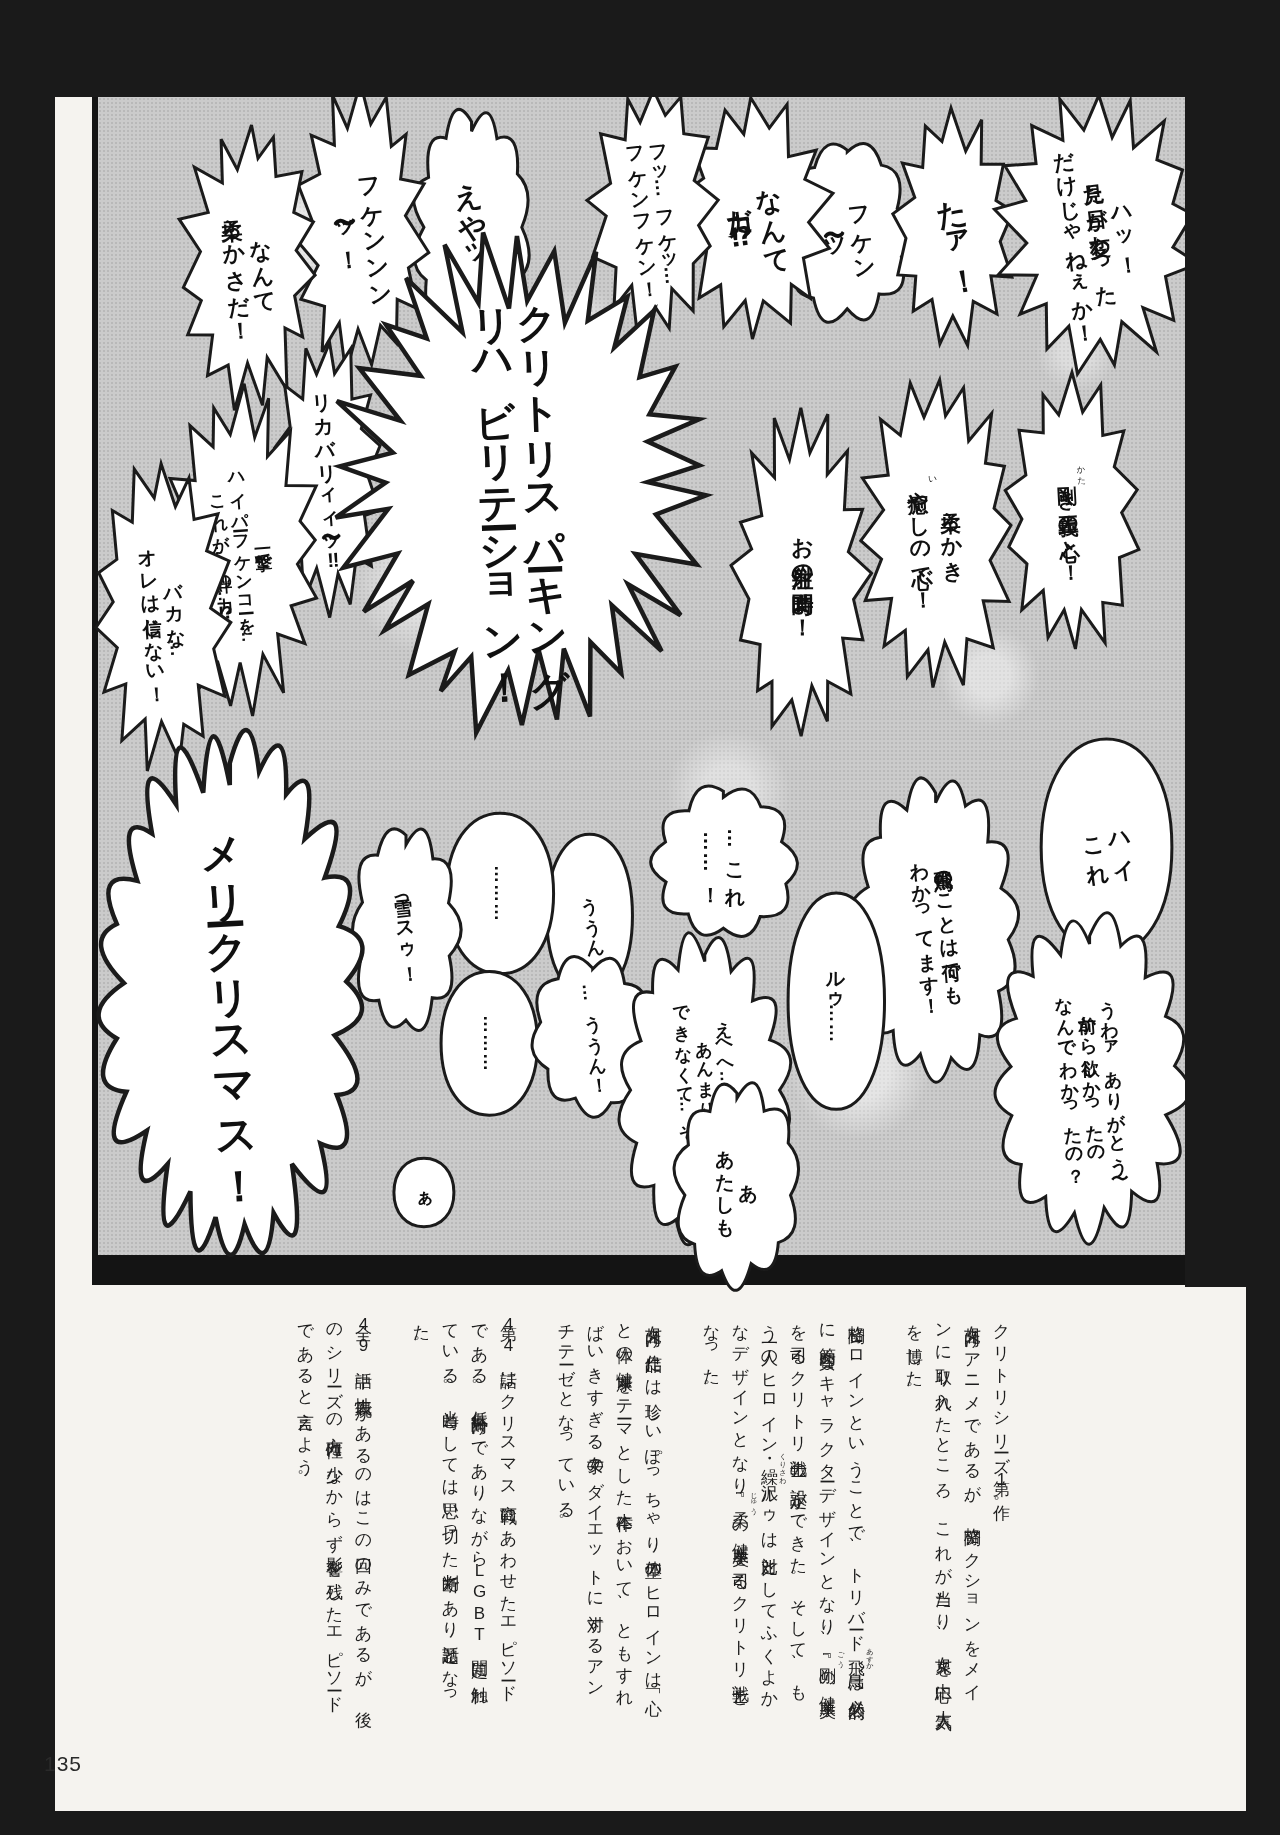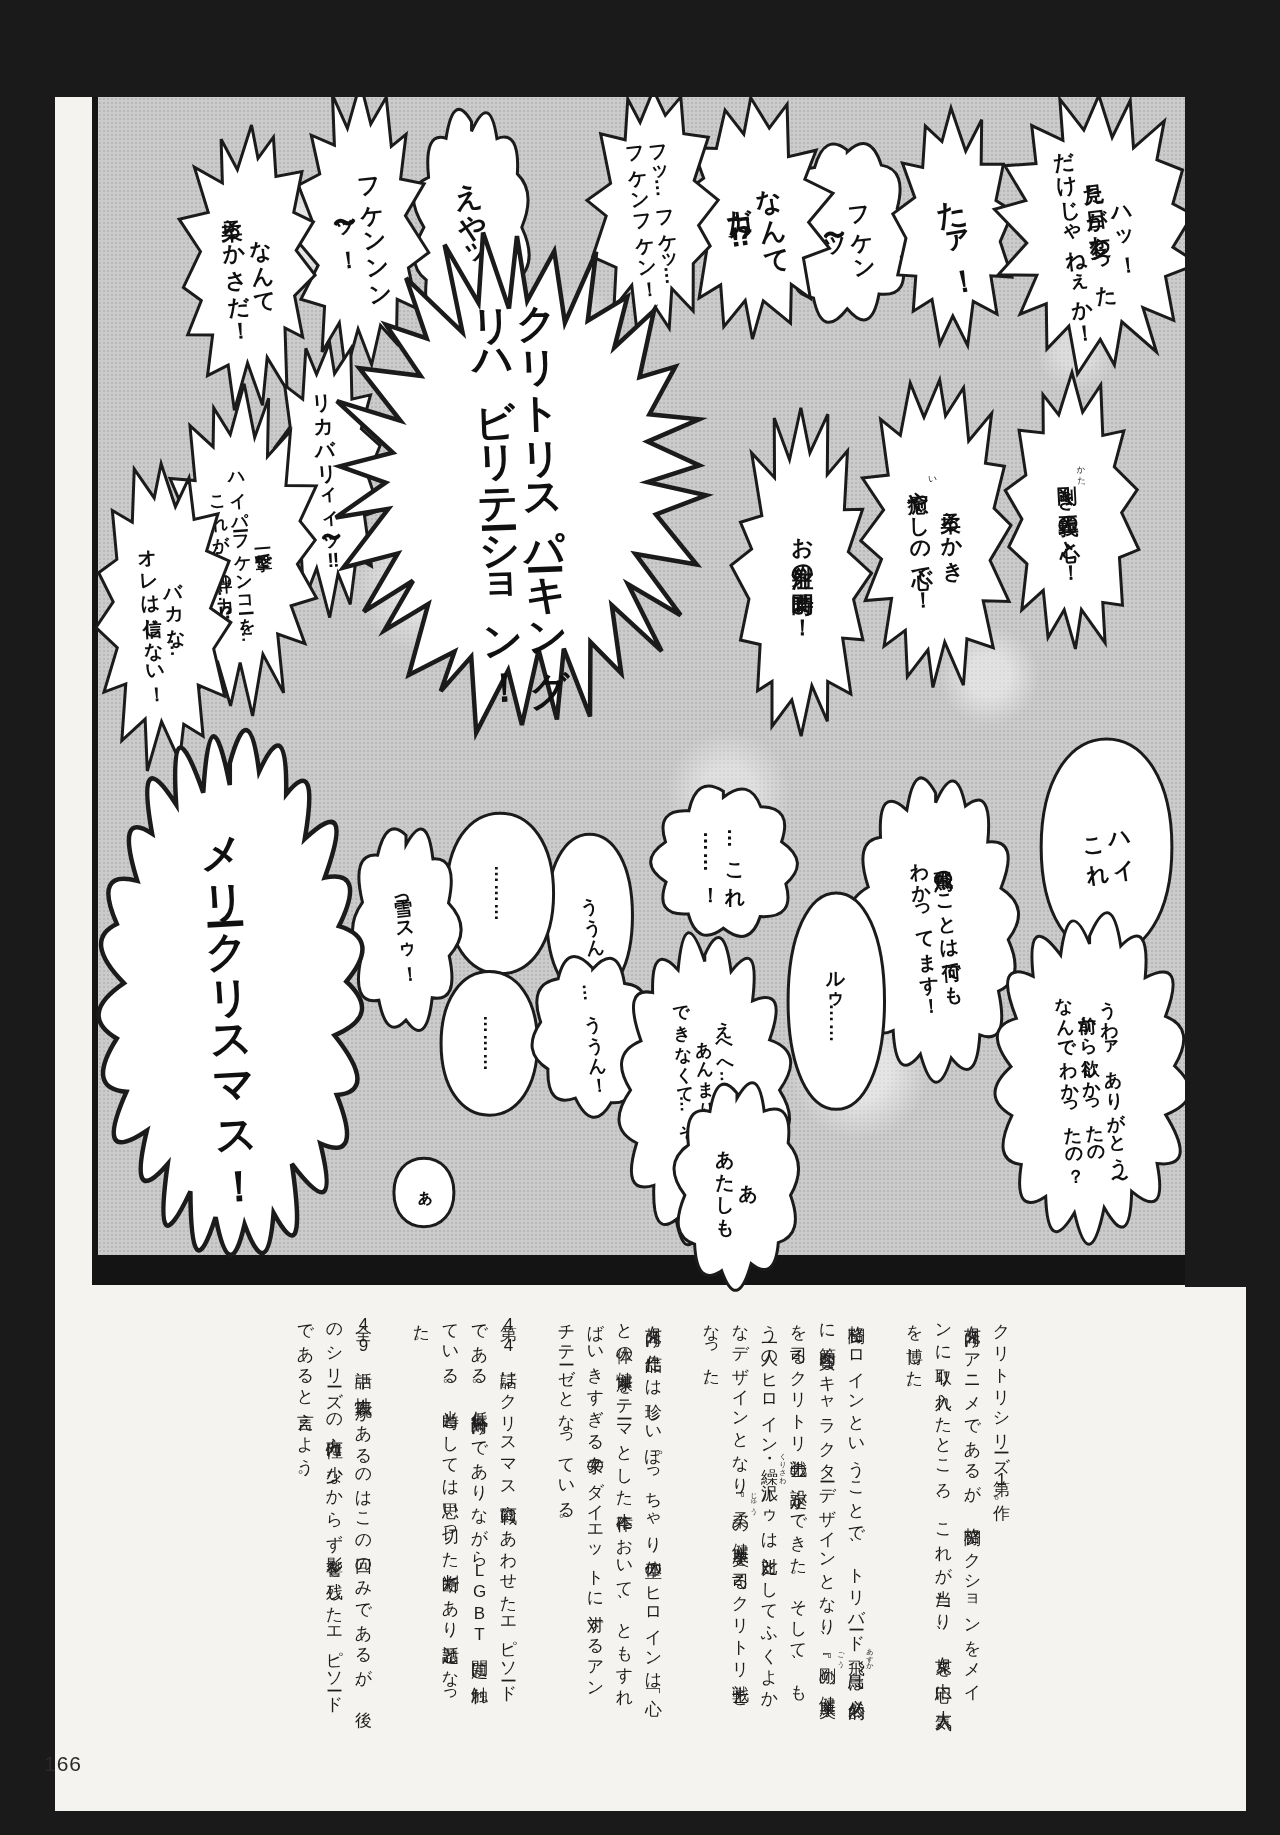--- a/index.html
+++ b/index.html
@@ -236,13 +236,13 @@
     <svg viewBox="0 0 100 100" preserveAspectRatio="none" class="bubble-shape">
       <path d="M50.0,6.7 Q57.1,-6.3 60.7,8.3 Q71.1,-3.2 70.6,12.5 Q82.8,4.8 77.4,20.8 Q96.1,11.9 84.7,28.0 Q100.1,26.4 89.9,37.0 Q105.6,39.4 92.6,47.3 Q105.9,53.5 88.3,57.3 Q104.6,67.7 89.1,68.4 Q98.9,81.0 83.1,77.4 Q90.8,93.4 72.7,81.2 Q78.6,102.0 66.0,90.3 Q63.9,104.1 55.4,92.4 Q50.0,104.4 44.8,91.1 Q35.8,105.5 35.6,86.3 Q21.8,101.2 27.3,81.2 Q12.7,89.8 19.7,75.0 Q0.1,81.7 12.2,67.8 Q-2.9,67.2 8.7,57.9 Q-5.8,53.5 11.3,47.6 Q-4.0,39.7 8.7,36.6 Q-0.1,26.4 16.2,28.6 Q8.0,15.2 21.6,19.8 Q15.5,2.5 30.4,14.4 Q28.0,-5.6 40.3,12.2 Q42.7,-8.0 50.0,10.8 Z" vector-effect="non-scaling-stroke"></path>
     </svg>
   <div class="btext" style="transform:rotate(-3deg);">メリークリスマス！</div>
 </div>
 
 <div class="frame-top"></div>
 <div class="frame-right"></div>
 
 <div class="article">クリトリシリーズ第1作。<br>女児向けアニメであるが、格闘アクションをメインに取り入れたところ、これが当たり、女児を中心に大人気を博した。<br><br>格闘ヒロインということで、トリバード<ruby>飛鳥<rt>あすか</rt></ruby>は必然的に筋肉質なキャラクターデザインとなり、『<ruby>剛<rt>ごう</rt></ruby>の健康美を司るクリトリ戦士』の設定ができた。そして、もう一人のヒロイン・<ruby>繰沢<rt>くりさわ</rt></ruby>ルゥは対比としてふくよかなデザインとなり『<ruby>柔<rt>じゅう</rt></ruby>の健康美を司るクリトリ戦士』となった。<br><br>女児向け作品には珍しいぽっちゃり体型のヒロインは「心と体の健康」をテーマとした本作において、ともすればいきすぎる女子のダイエットに対するアンチテーゼとなっている。<br><br>第44話はクリスマス商戦にあわせたエピソードである。低年齢向けでありながらLGBT問題に触れている。当時としては思い切った判断であり話題となった。<br><br>全49話中 性表現があるのはこの回のみであるが、後のシリーズの方向性に少なからず影響を残したエピソードであると言えよう。</div>
-<div class="pagenum">166</div>
+<div class="pagenum">135</div>
 
 </body></html>

